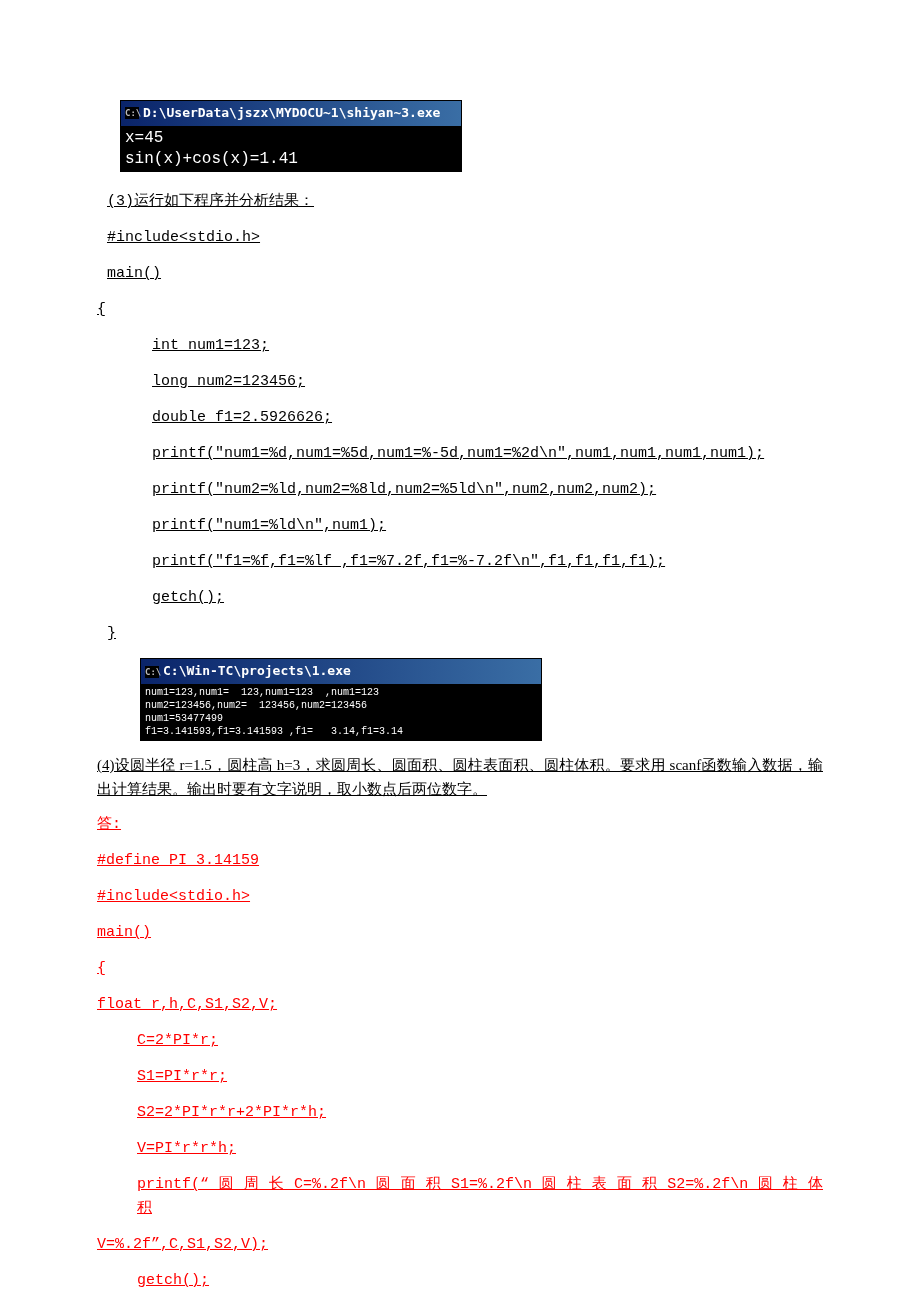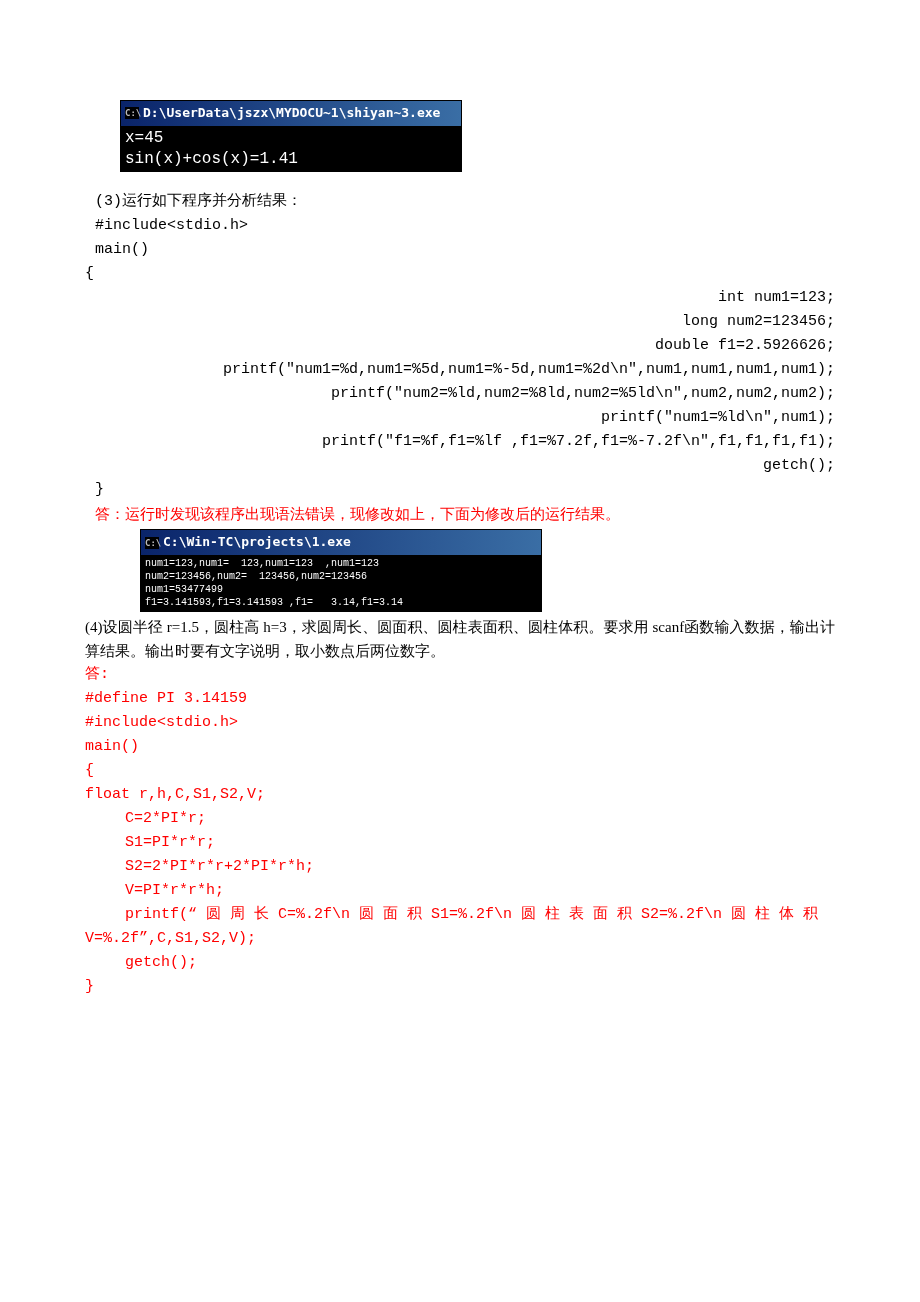--- a/index.html
+++ b/index.html
@@ -54,24 +54,25 @@
     white-space: pre;
     line-height: 1.3;
   }
   .console2 {
     margin: 3px 0 3px 55px;
     width: 400px;
     border: 1px solid #000;
   }
   .console2 .console-body { font-size: 10px; }
   .para {
-    margin: 0;
+    margin: 12px;
+    text-decoration: underline;
   }
   .indent1 { padding-left: 10px; }
-  .indent2 { padding-left: 55px; text-align: right; }
+  .indent2 { padding-left: 55px; }
   .indent-brace { padding-left: 10px; }
   .red { color: #ff0000; }
   .code-mono { font-family: "SimSun", "Courier New", monospace; }
   .just { text-align: justify; text-justify: inter-ideograph; }
 </style>
 </head>
 <body>
 
 <div class="page">
 
@@ -90,21 +91,20 @@
   <p class="para code-mono">{</p>
   <p class="para indent2 code-mono">int  num1=123;</p>
   <p class="para indent2 code-mono">long  num2=123456;</p>
   <p class="para indent2 code-mono">double f1=2.5926626;</p>
   <p class="para indent2 code-mono">printf("num1=%d,num1=%5d,num1=%-5d,num1=%2d\n",num1,num1,num1,num1);</p>
   <p class="para indent2 code-mono">printf("num2=%ld,num2=%8ld,num2=%5ld\n",num2,num2,num2);</p>
   <p class="para indent2 code-mono">printf("num1=%ld\n",num1);</p>
   <p class="para indent2 code-mono">printf("f1=%f,f1=%lf ,f1=%7.2f,f1=%-7.2f\n",f1,f1,f1,f1);</p>
   <p class="para indent2 code-mono">getch();</p>
   <p class="para indent-brace code-mono"> }</p>
-  <p class="para indent1 red">答：运行时发现该程序出现语法错误，现修改如上，下面为修改后的运行结果。</p>
 
   <div class="console2">
     <div class="console-title">
       <span class="cmd-icon">C:\</span>
       <span>C:\Win-TC\projects\1.exe</span>
     </div>
     <div class="console-body">num1=123,num1=  123,num1=123  ,num1=123
 num2=123456,num2=  123456,num2=123456
 num1=53477499
 f1=3.141593,f1=3.141593 ,f1=   3.14,f1=3.14</div>

